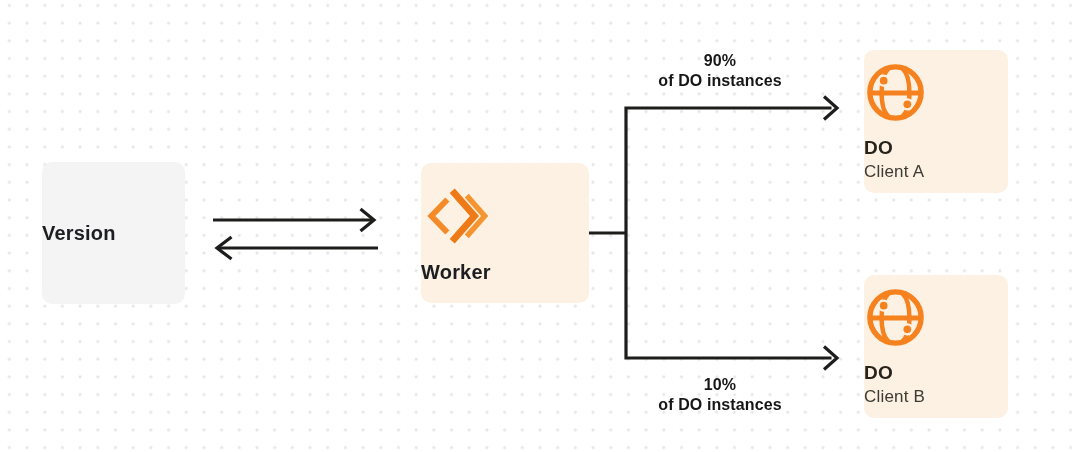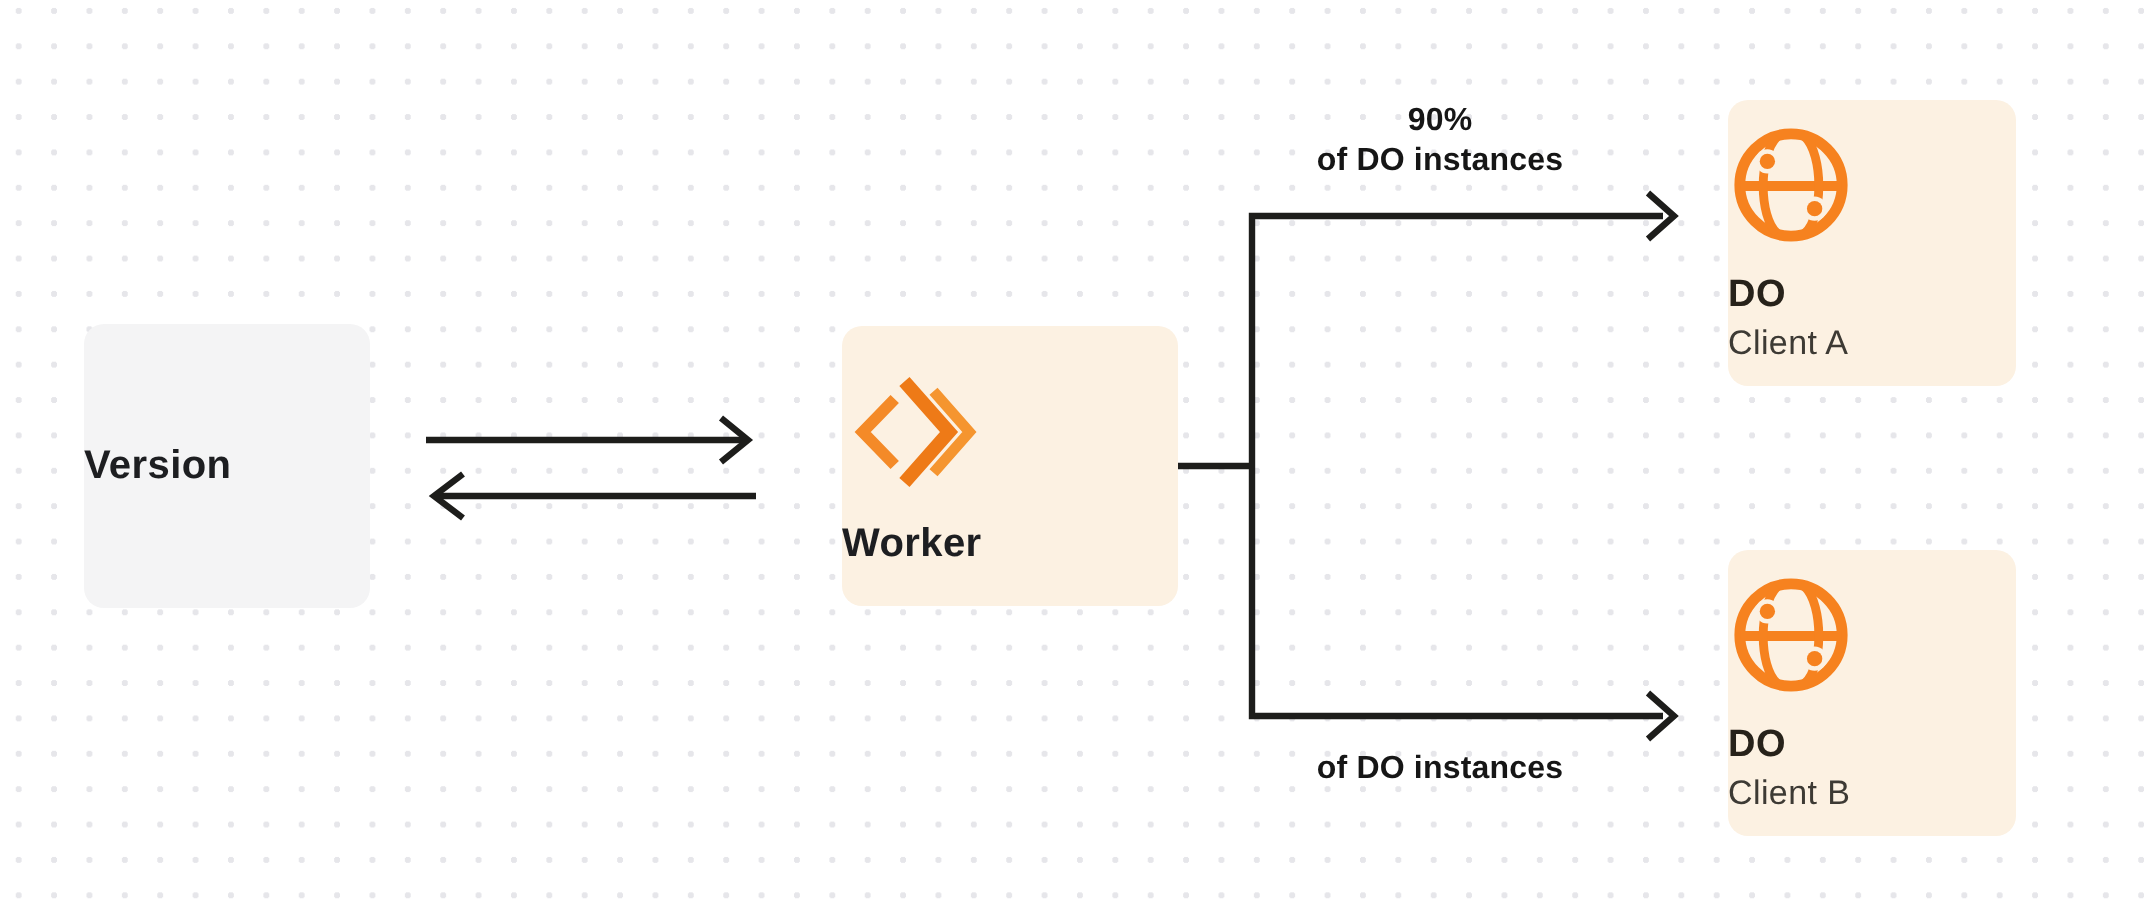--- a/index.html
+++ b/index.html
@@ -157,16 +157,17 @@
     <span class="do-title">DO</span>
     <span class="do-subtitle">Client B</span>
   </div>
 
   <div class="branch-label" id="branch-label-top">
     <div>90%</div>
     <div>of DO instances</div>
   </div>
 
   <div class="branch-label" id="branch-label-bottom">
+    <div>10%</div>
     <div>of DO instances</div>
   </div>
 
 </div>
 
 </body></html>

